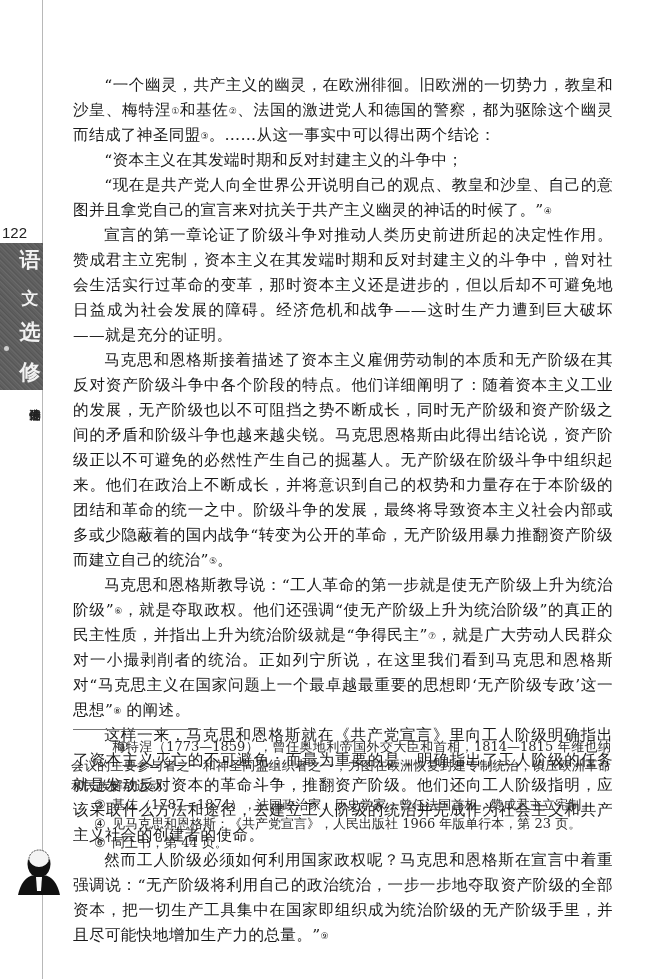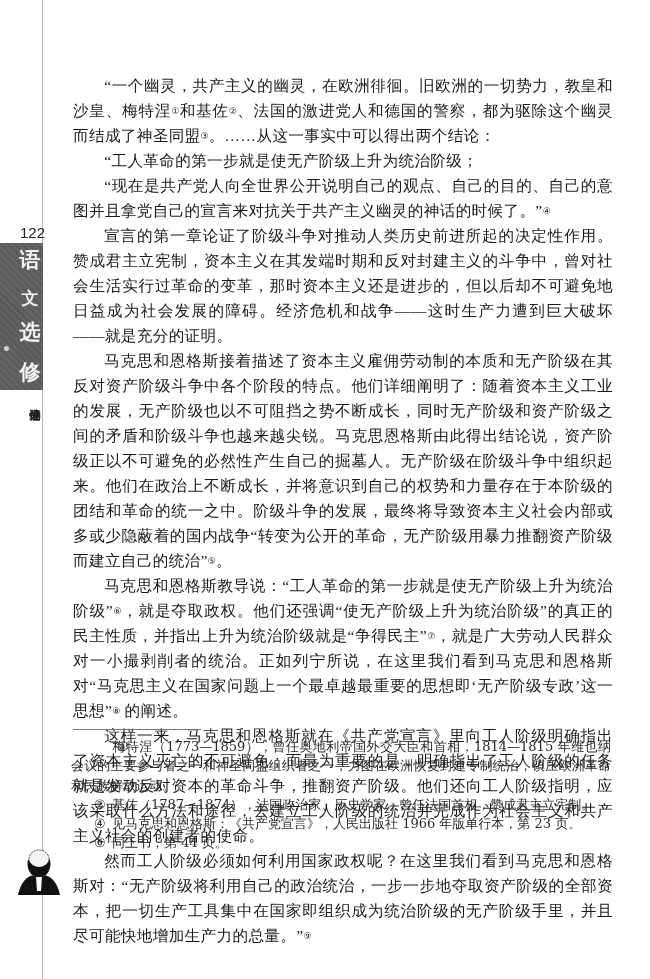--- a/index.html
+++ b/index.html
@@ -4,41 +4,41 @@
   <style>
     html, body { margin: 0; padding: 0; }
     body {
       width: 650px; height: 979px; position: relative; overflow: hidden;
       background: #ffffff; color: #1a1a1a;
       font-family: "DejaVu Serif", "Liberation Serif", serif;
     }
     .vrule { position: absolute; left: 42px; top: 0; width: 1px; height: 979px; background: #b8b8b8; }
     .page-number {
       position: absolute; left: 0; top: 224px; width: 40px; text-align: left;
-      font-family: "Liberation Sans", sans-serif; font-size: 15px; color: #222; padding-left: 20px;
+      font-family: "Liberation Sans", sans-serif; font-size: 15px; color: #222; padding-left: 2px;
     }
     .banner {
       position: absolute; left: 0; top: 243px; width: 43px; height: 147px;
       background: repeating-linear-gradient(45deg, #5a5a5a 0px, #6a6a6a 2px, #555 3px, #636363 5px);
     }
     .banner .dot { position: absolute; left: 4px; top: 103px; width: 5px; height: 5px; border-radius: 50%; background: #cfcfcf; }
     .banner-char {
       position: absolute; right: 2px; width: 22px; text-align: center;
       color: #f2f2f2; font-size: 21px; font-weight: bold; line-height: 22px;
     }
     .series-title {
       position: absolute; left: 26px; top: 400px; width: 16px;
       font-size: 11.5px; line-height: 14px; color: #222; text-align: center;
       writing-mode: vertical-rl;
       letter-spacing: 0px;
     }
     .portrait { position: absolute; left: 14px; top: 845px; width: 50px; height: 60px; }
     .body-text {
       position: absolute; left: 73px; top: 73px; width: 540px;
-      font-size: 15.6px; line-height: 25px; letter-spacing: 0.35px; text-align: justify; font-family: Liberation Serif, serif;
+      font-size: 15.6px; line-height: 25px; letter-spacing: 0.35px; text-align: justify;
     }
     .body-text p { margin: 0; text-indent: 2em; }
     sup.fn { font-size: 9px; vertical-align: top; position: relative; top: 1px; letter-spacing: 0; }
     .fn-rule { position: absolute; left: 73px; top: 729px; width: 128px; height: 1px; background: #777; }
     .footnotes {
       position: absolute; left: 71px; top: 737px; width: 540px;
       font-size: 13px; line-height: 19.3px; color: #2a2a2a; text-align: justify;
     }
     .footnotes .fnote { margin: 0; padding-left: 23px; text-indent: 0; }
     .footnotes .fnote.first { padding-left: 0; text-indent: 23px; }
@@ -63,27 +63,27 @@
 
 <svg class="portrait" viewBox="0 0 50 60">
   <ellipse cx="25" cy="14" rx="10" ry="9" fill="#f4f4f4" stroke="#444" stroke-width="1" stroke-dasharray="2 1"></ellipse>
   <path d="M14 14 Q12 24 18 30 L32 30 Q38 24 36 14 Q32 22 25 22 Q18 22 14 14 Z" fill="#111"></path>
   <path d="M4 50 Q8 32 20 30 L30 30 Q42 32 46 50 Z" fill="#111"></path>
   <path d="M22 32 L28 32 L27 46 L23 46 Z" fill="#fafafa"></path>
 </svg>
 
 <div class="body-text" id="body-text">
     <p><span>“一个幽灵，共产主义的幽灵，在欧洲徘徊。旧欧洲的一切势力，教皇和沙皇、梅特涅</span><sup class="fn">①</sup><span>和基佐</span><sup class="fn">②</sup><span>、法国的激进党人和德国的警察，都为驱除这个幽灵而结成了神圣同盟</span><sup class="fn">③</sup><span>。……从这一事实中可以得出两个结论：</span></p>
-    <p><span>“工人革命的第一步就是使无产阶级上升为统治阶级；</span></p>
-    <p><span>“现在是共产党人向全世界公开说明自己的观点、自己的目的、自己的意图并且拿党自己的宣言来对抗关于共产主义幽灵的神话的时候了。”</span><sup class="fn">④</sup></p>
+    <p><span>“资本主义在其发端时期和反对封建主义的斗争中；</span></p>
+    <p><span>“现在是共产党人向全世界公开说明自己的观点、教皇和沙皇、自己的意图并且拿党自己的宣言来对抗关于共产主义幽灵的神话的时候了。”</span><sup class="fn">④</sup></p>
     <p><span>宣言的第一章论证了阶级斗争对推动人类历史前进所起的决定性作用。赞成君主立宪制，资本主义在其发端时期和反对封建主义的斗争中，曾对社会生活实行过革命的变革，那时资本主义还是进步的，但以后却不可避免地日益成为社会发展的障碍。经济危机和战争——这时生产力遭到巨大破坏——就是充分的证明。</span></p>
     <p><span>马克思和恩格斯接着描述了资本主义雇佣劳动制的本质和无产阶级在其反对资产阶级斗争中各个阶段的特点。他们详细阐明了：随着资本主义工业的发展，无产阶级也以不可阻挡之势不断成长，同时无产阶级和资产阶级之间的矛盾和阶级斗争也越来越尖锐。马克思恩格斯由此得出结论说，资产阶级正以不可避免的必然性产生自己的掘墓人。无产阶级在阶级斗争中组织起来。他们在政治上不断成长，并将意识到自己的权势和力量存在于本阶级的团结和革命的统一之中。阶级斗争的发展，最终将导致资本主义社会内部或多或少隐蔽着的国内战争“转变为公开的革命，无产阶级用暴力推翻资产阶级而建立自己的统治”</span><sup class="fn">⑤</sup><span>。</span></p>
     <p><span>马克思和恩格斯教导说：“工人革命的第一步就是使无产阶级上升为统治阶级”</span><sup class="fn">⑥</sup><span>，就是夺取政权。他们还强调“使无产阶级上升为统治阶级”的真正的民主性质，并指出上升为统治阶级就是“争得民主”</span><sup class="fn">⑦</sup><span>，就是广大劳动人民群众对一小撮剥削者的统治。正如列宁所说，在这里我们看到马克思和恩格斯对“马克思主义在国家问题上一个最卓越最重要的思想即‘无产阶级专政’这一思想”</span><sup class="fn">⑧</sup><span> 的阐述。</span></p>
     <p><span>这样一来，马克思和恩格斯就在《共产党宣言》里向工人阶级明确指出了资本主义灭亡的不可避免；而最为重要的是，明确指出了工人阶级的任务就是发动反对资本的革命斗争，推翻资产阶级。他们还向工人阶级指明，应该采取什么方法和途径，去建立工人阶级的统治并完成作为社会主义和共产主义社会的创建者的使命。</span></p>
-    <p><span>然而工人阶级必须如何利用国家政权呢？在这里我们看到马克思和恩格斯对：“无产阶级将利用自己的政治统治，一步一步地夺取资产阶级的全部资本，把一切生产工具集中在国家即组织成为统治阶级的无产阶级手里，并且尽可能快地增加生产力的总量。”</span><sup class="fn">⑨</sup></p>
+    <p><span>然而工人阶级必须如何利用国家政权呢？马克思和恩格斯在宣言中着重强调说：“无产阶级将利用自己的政治统治，一步一步地夺取资产阶级的全部资本，把一切生产工具集中在国家即组织成为统治阶级的无产阶级手里，并且尽可能快地增加生产力的总量。”</span><sup class="fn">⑨</sup></p>
   </div>
 
 <div class="fn-rule"></div>
 
 <div class="footnotes" id="footnotes">
     <div class="fnote first"><span class="fn-mark">①</span><span>梅特涅（1773—1859），曾任奥地利帝国外交大臣和首相，1814—1815 年维也纳会议的主要参与者之一和神圣同盟组织者之一，力图在欧洲恢复封建专制统治，镇压欧洲革命和民族解放运动。</span></div>
     <div class="fnote"><span class="fn-mark">②</span><span>基佐（1787—1874），法国政治家、历史学家，曾任法国首相，赞成君主立宪制。</span></div>
     <div class="fnote"><span class="fn-mark">④</span><span>见马克思和恩格斯：《共产党宣言》，人民出版社 1966 年版单行本，第 23 页。</span></div>
     <div class="fnote"><span class="fn-mark">⑥</span><span>同上书，第 44 页。</span></div>
   </div>

